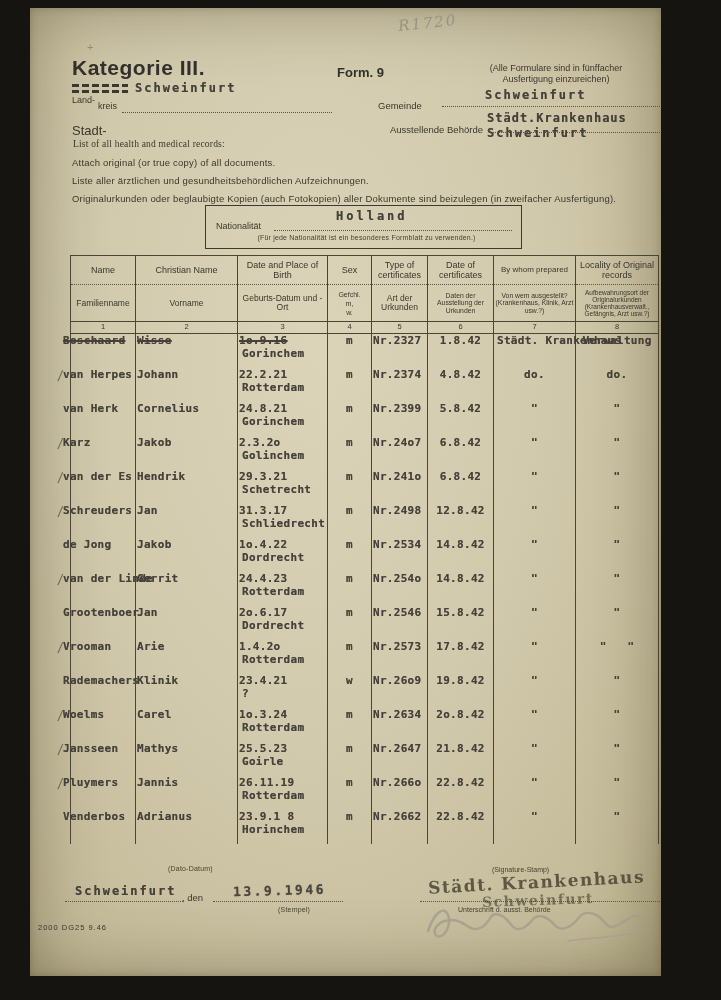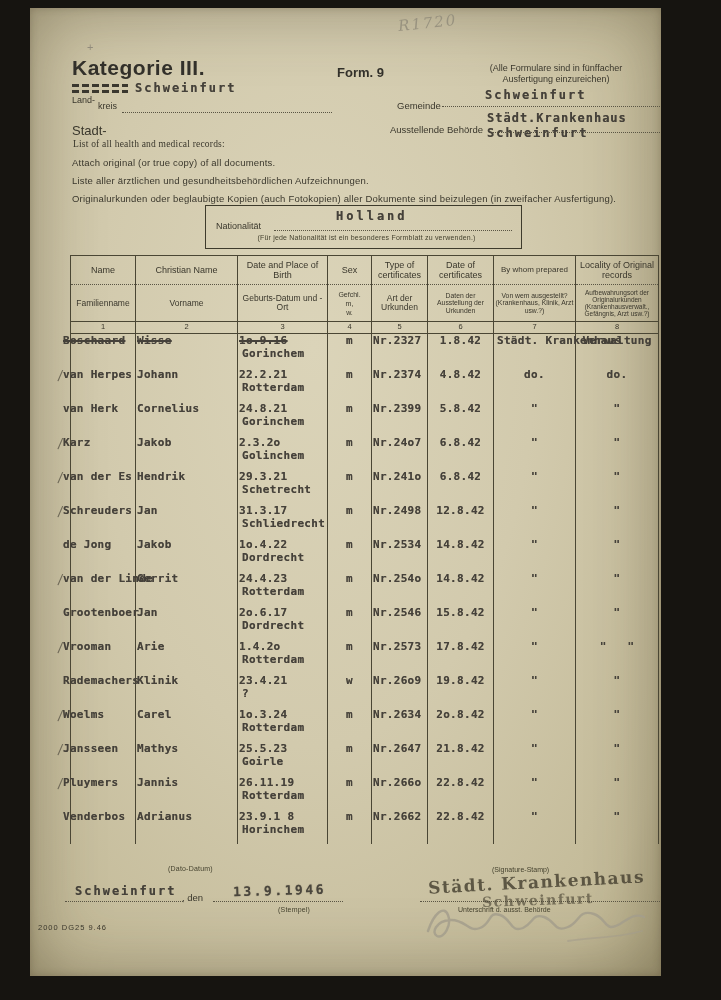--- a/index.html
+++ b/index.html
@@ -84,21 +84,21 @@
   <div class="abs" style="left:42px;top:76px;">
     <div class="redact"></div>
     <div class="redact" style="margin-top:2.5px;"></div>
   </div>
   <span class="abs typed" style="left:105px;top:73px;font-size:12px;letter-spacing:2px;">Schweinfurt</span>
   <span class="abs printed" style="left:42px;top:87px;font-size:9px;">Land-</span>
   <span class="abs printed" style="left:42px;top:115px;font-size:13px;">Stadt-</span>
   <span class="abs printed" style="left:68px;top:93px;font-size:9px;">kreis</span>
   <div class="abs dotline" style="left:92px;top:104px;width:210px;"></div>
 
-  <span class="abs printed" style="left:367px;top:92px;font-size:9.5px;">Gemeinde</span>
+  <span class="abs printed" style="left:348px;top:92px;font-size:9.5px;">Gemeinde</span>
   <span class="abs typed" style="left:455px;top:80px;font-size:12px;letter-spacing:2px;">Schweinfurt</span>
   <div class="abs dotline" style="left:412px;top:98px;width:218px;"></div>
   <span class="abs printed" style="left:360px;top:116px;font-size:9.5px;">Ausstellende Behörde</span>
   <span class="abs typed" style="left:457px;top:103px;font-size:12px;letter-spacing:1px;">Städt.Krankenhaus</span>
   <span class="abs typed" style="left:457px;top:118px;font-size:12px;letter-spacing:2px;">Schweinfurt</span>
   <div class="abs dotline" style="left:462px;top:124px;width:168px;"></div>
 
   <div class="abs instr" style="left:43px;top:131px;font-family:Liberation Serif, serif;">List of all health and medical records:</div>
   <div class="abs instr" style="left:42px;top:149px;text-align:right;">Attach original (or true copy) of all documents.</div>
   <div class="abs instr" style="left:42px;top:167px;">Liste aller ärztlichen und gesundheitsbehördlichen Aufzeichnungen.</div>

